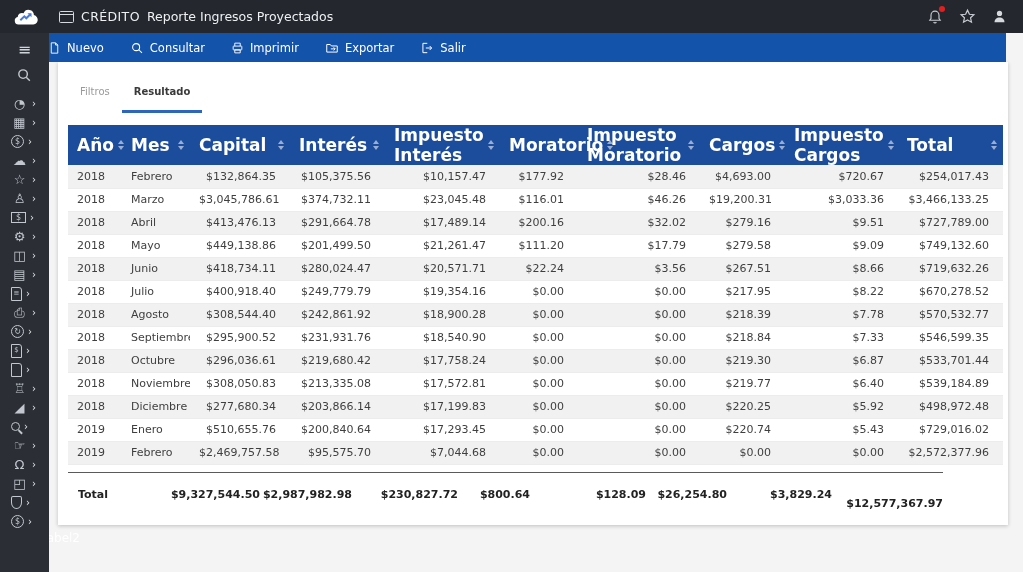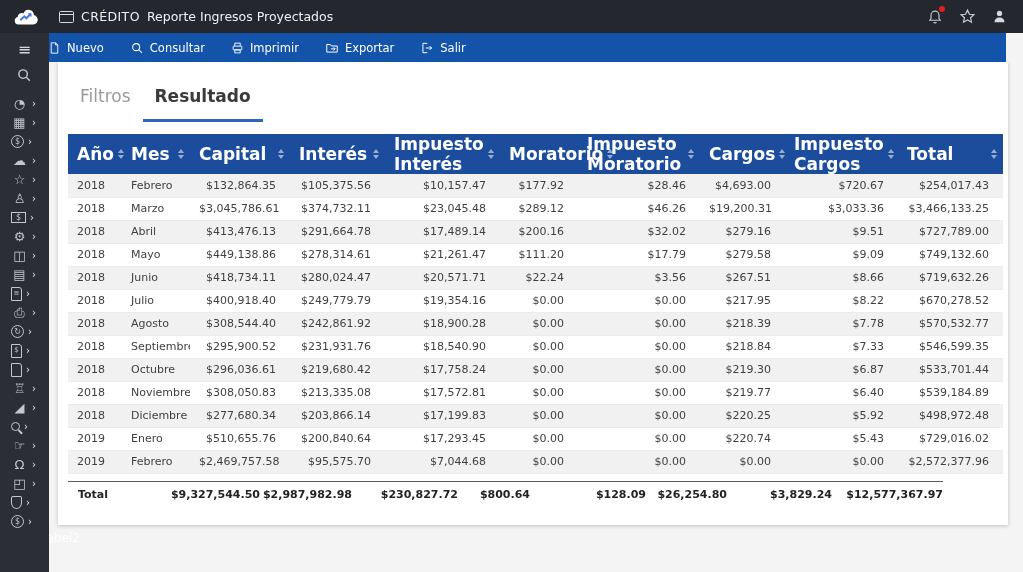--- a/index.html
+++ b/index.html
@@ -38,21 +38,21 @@
   .frame-rect{border:1px solid #c3c7cf;width:15px;height:11px;font-size:8px;flex:none;display:inline-flex;align-items:center;justify-content:center;}
   .frame-doc{border:1px solid #c3c7cf;width:11px;height:14px;border-radius:0 3px 0 0;font-size:7px;flex:none;display:inline-flex;align-items:center;justify-content:center;}
   .frame-shield{border:1px solid #c3c7cf;width:11px;height:13px;border-radius:2px 2px 50% 50%;font-size:7px;flex:none;display:inline-flex;align-items:center;justify-content:center;}
   .frame-magnifier{position:relative;width:9px;height:9px;border:1.5px solid #c3c7cf;border-radius:50%;flex:none;}
   .frame-magnifier::after{content:'';position:absolute;width:5px;height:1.5px;background:#c3c7cf;bottom:-2px;right:-4px;transform:rotate(45deg);}
   .chev{font-size:10px;color:#e3e5e9;line-height:1;}
   
   .card{position:absolute;left:58px;top:62px;width:950px;height:463px;background:#fff;
     box-shadow:0 1px 4px rgba(0,0,0,.22);z-index:2;}
   .tabs{display:flex;margin-top:24px;padding-left:10px;}
-  .tab{padding:0 12px 13px;font-size:17px;color:#9a9a9a;cursor:pointer;border-bottom:3px solid transparent;}
+  .tab{padding:0 12px 13px;font-size:10px;color:#9a9a9a;cursor:pointer;border-bottom:3px solid transparent;}
   .tab.active{color:#3a3a3a;font-weight:bold;border-bottom-color:var(--tab-accent);}
   
   .tablewrap{margin:12px 5px 0 10px;}
   table{border-collapse:collapse;width:935px;table-layout:fixed;}
   thead th{background:var(--table-header-bg);color:#fff;font-size:17px;font-weight:bold;height:24px;
     text-align:left;padding:0 6px 0 9px;cursor:pointer;}
   th .th-inner{display:flex;align-items:center;justify-content:space-between;gap:4px;}
   .sort{display:inline-flex;flex-direction:column;gap:2px;align-items:center;cursor:pointer;flex:none;}
   .sort i{display:block;width:0;height:0;border-left:3px solid transparent;border-right:3px solid transparent;}
   .sort .s-up{border-bottom:4px solid rgba(255,255,255,.55);}
@@ -385,21 +385,21 @@
             <td class="num">$4,693.00</td>
             <td class="num">$720.67</td>
             <td class="num">$254,017.43</td>
           </tr>
           <tr>
             <td>2018</td>
             <td>Marzo</td>
             <td class="num">$3,045,786.61</td>
             <td class="num">$374,732.11</td>
             <td class="num">$23,045.48</td>
-            <td class="num">$289.12</td>
+            <td class="num">$116.01</td>
             <td class="num">$46.26</td>
             <td class="num">$19,200.31</td>
             <td class="num">$3,033.36</td>
             <td class="num">$3,466,133.25</td>
           </tr>
           <tr>
             <td>2018</td>
             <td>Abril</td>
             <td class="num">$413,476.13</td>
             <td class="num">$291,664.78</td>
@@ -407,21 +407,21 @@
             <td class="num">$200.16</td>
             <td class="num">$32.02</td>
             <td class="num">$279.16</td>
             <td class="num">$9.51</td>
             <td class="num">$727,789.00</td>
           </tr>
           <tr>
             <td>2018</td>
             <td>Mayo</td>
             <td class="num">$449,138.86</td>
-            <td class="num">$278,314.61</td>
+            <td class="num">$201,499.50</td>
             <td class="num">$21,261.47</td>
             <td class="num">$111.20</td>
             <td class="num">$17.79</td>
             <td class="num">$279.58</td>
             <td class="num">$9.09</td>
             <td class="num">$749,132.60</td>
           </tr>
           <tr>
             <td>2018</td>
             <td>Junio</td>
@@ -536,18 +536,18 @@
 
   <div class="totals">
     <span class="t-label">Total</span>
   <span class="t-val" style="width: 132px;">$9,327,544.50</span>
       <span class="t-val" style="width: 92px;">$2,987,982.98</span>
       <span class="t-val" style="width: 106px; text-align: right;">$230,827.72</span>
       <span class="t-val" style="width: 72px;">$800.64</span>
       <span class="t-val" style="width: 116px;">$128.09</span>
       <span class="t-val" style="width: 81px;">$26,254.80</span>
       <span class="t-val" style="width: 105px;">$3,829.24</span>
-      <span class="t-val" style="width: 111px;">$12,577,367.97</span>
+      <span class="t-val" style="width: 111px; margin-top: 18px;">$12,577,367.97</span>
     </div>
 
 </main>
 
 <span class="ghost-label">Label2</span>
 
 </body></html>

